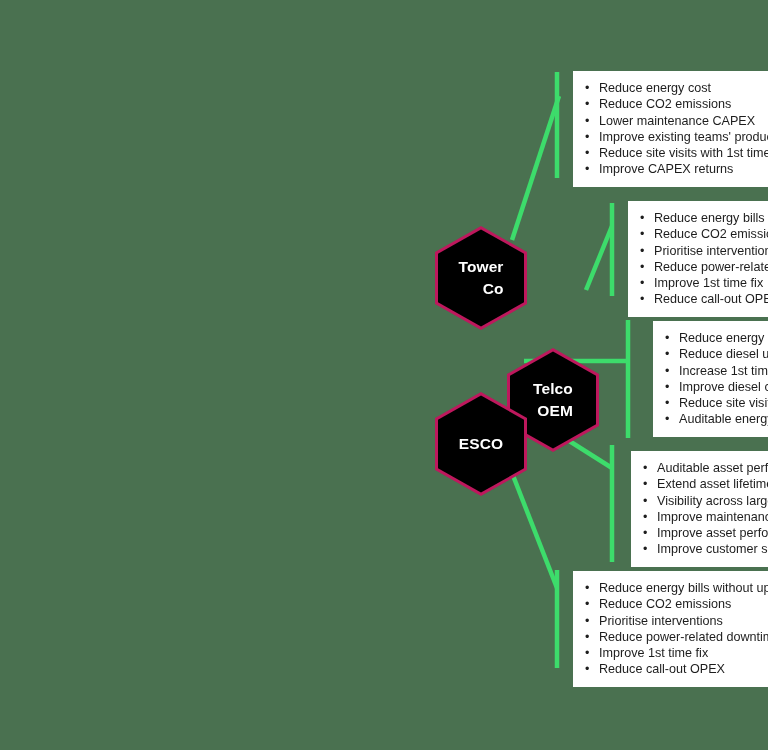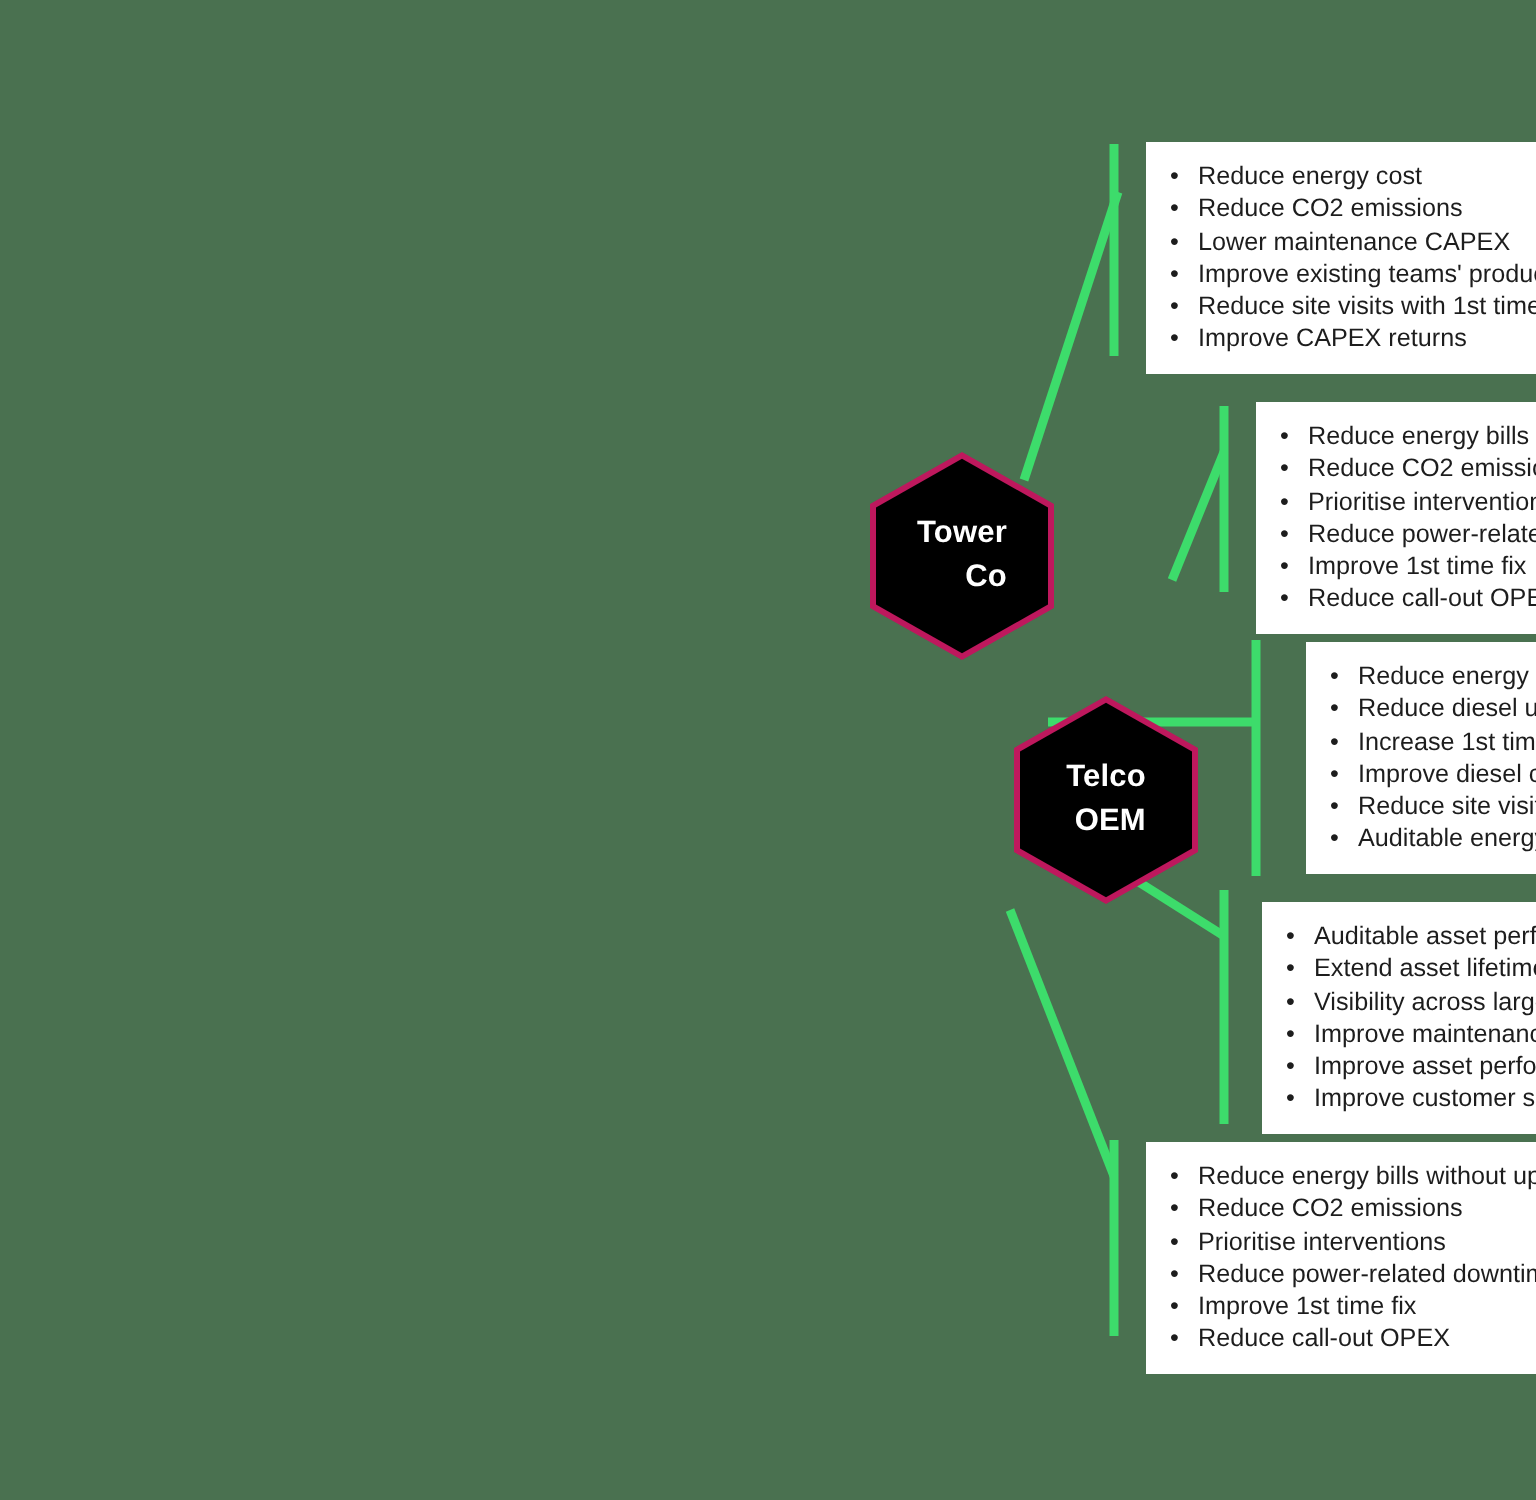--- a/index.html
+++ b/index.html
@@ -137,20 +137,24 @@
   </div>
 
 
 
   <div class="hex hex-poweroem">
     <div class="inner"></div>
     <div class="label">Telco
 OEM</div>
   </div>
 
+  <div class="hex hex-esco">
+    <div class="inner"></div>
+    <div class="label">ESCO</div>
+  </div>
 
   <div class="box box-1">
     <ul>
         <li>Reduce energy cost</li>
         <li>Reduce CO2 emissions</li>
         <li>Lower maintenance CAPEX</li>
         <li>Improve existing teams' productivity</li>
         <li>Reduce site visits with 1st time fix</li>
         <li>Improve CAPEX returns</li>
       </ul>

